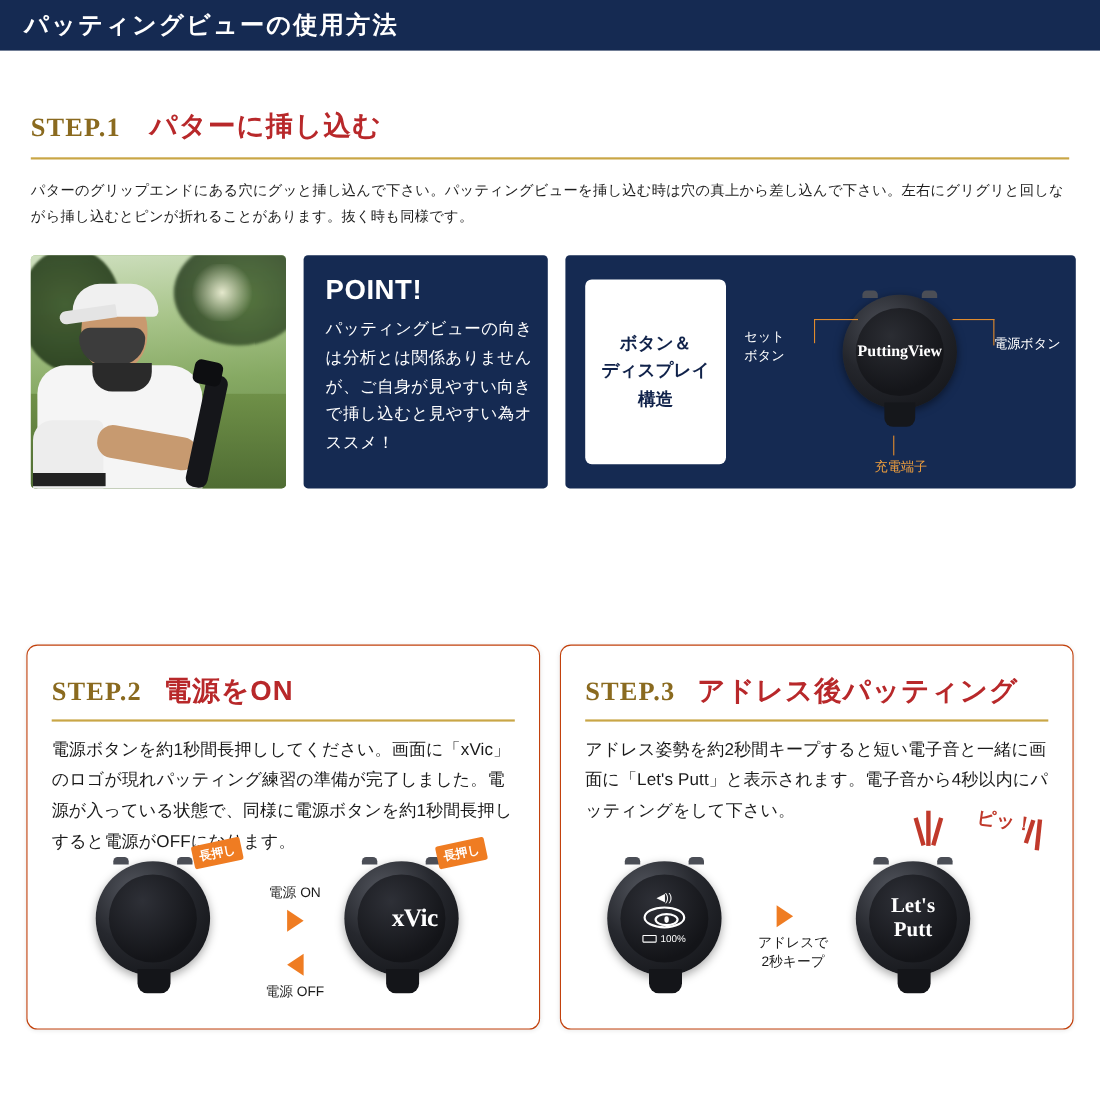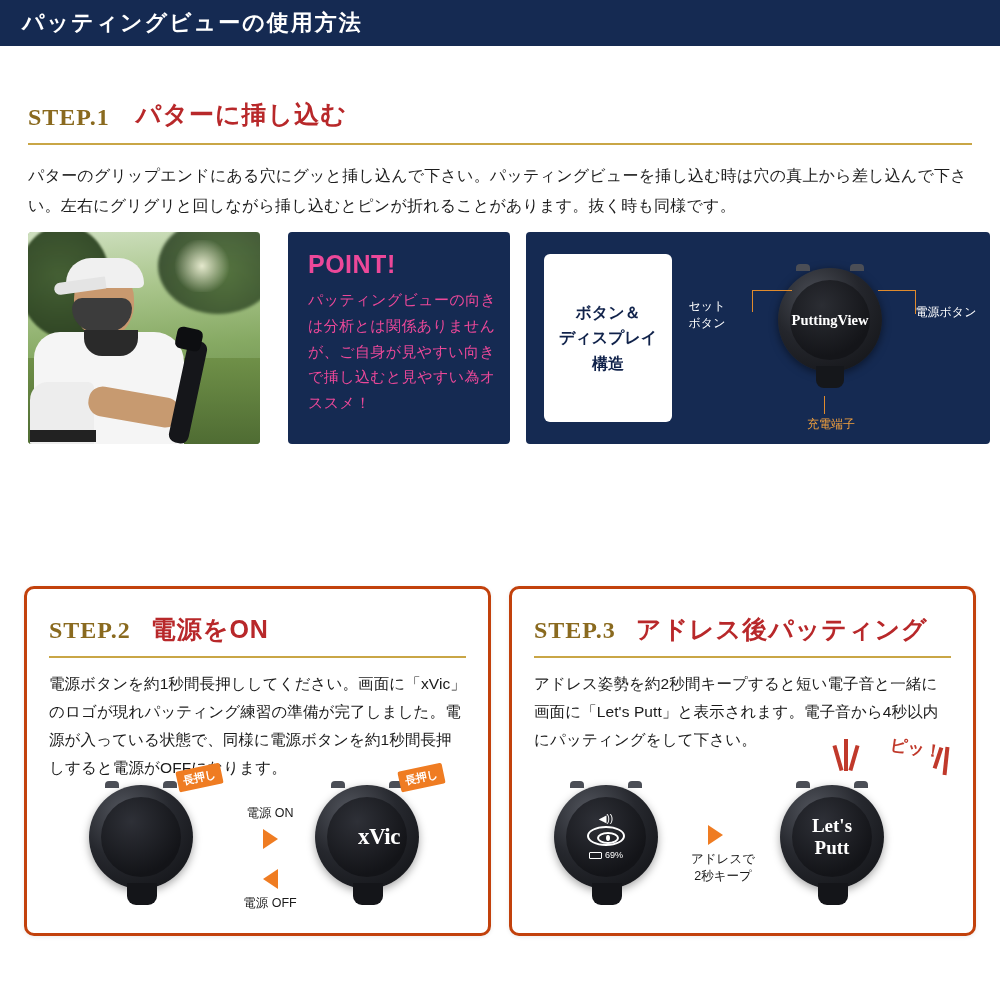--- a/index.html
+++ b/index.html
@@ -44,21 +44,21 @@
     color: #b8282a;
     margin-left: 26px;
     letter-spacing: 1px;
   }
   .rule {
     margin: 12px 28px 0 28px;
     height: 2px; background: #c9a646;
   }
   .body-text {
     margin: 16px 28px 0 28px;
-    font-size: 16px;
+    font-size: 13px;
     line-height: 1.85;
     letter-spacing: 0.2px;
     color: #1d1d1d;
   }
 
   
   .media-row {
     position: absolute; left: 28px; top: 232px;
     display: flex; gap: 16px; align-items: flex-start;
   }
@@ -102,22 +102,21 @@
   .photo .grip { position:absolute; left:150px; top:108px; width:20px; height:104px;
       background:#15161a; border-radius: 8px; transform: rotate(12deg); }
   .photo .device { position:absolute; left:148px; top:96px; width:26px; height:22px;
       background:#0d0e11; border-radius: 6px; transform: rotate(12deg); }
 
   .point-box {
     width: 222px; height: 212px;
     background: #152a52;
     border-radius: 4px;
     padding: 18px 2px 0 20px;
-    color: #ec4899;
-    margin-left: 12px;
+    color: #ffffff;
   }
   .point-title {
     font-size: 25px; font-weight: bold; letter-spacing: .5px;
     margin-bottom: 8px;
   }
   .point-text {
     font-size: 15px; line-height: 1.72; letter-spacing: .4px;
   }
 
   .struct-box {
@@ -167,21 +166,21 @@
   .lbl-power { left: 382px; top: 72px; width: 76px; }
   .lbl-charge { left: 268px; top: 184px; width: 74px; color: #f2a03d; }
   .conn { position: absolute; border-color: #e08b2d; }
 
   
   .cards { position: absolute; left: 0; top: 586px; width: 1000px; display: flex; gap: 18px; padding: 0 24px; }
   .card {
     flex: 1;
     height: 350px;
     background: #ffffff;
-    border: 3px solid #c2410c;
+    border: 1px solid #c2410c;
     border-radius: 10px;
     box-shadow: 0 1px 4px rgba(0,0,0,.08);
     position: relative;
     padding: 24px 22px 0 22px;
     overflow: hidden;
   }
   .card .step-head-in { display: flex; align-items: baseline; }
   .card .rule-in { margin-top: 10px; height: 2px; background: #c9a646; }
   .card .body-in { margin-top: 12px; font-size: 15.5px; line-height: 1.8; letter-spacing: .1px; }
 
@@ -347,21 +346,21 @@
         <div class="btn-nub" style="left:16px; top:-4px;"></div>
         <div class="btn-nub" style="right:16px; top:-4px;"></div>
         <div class="inner">
           <div style="font-size:10px; line-height:1; margin-bottom:2px;">◀))</div>
           <div class="ring" style="width:38px; height:20px; position:relative;">
             <div class="ring" style="position:absolute; left:8px; top:4px; width:22px; height:12px;"></div>
             <div style="position:absolute; left:17px; top:7px; width:4px; height:6px; background:#fff; border-radius:50%;"></div>
           </div>
           <div style="display:flex; align-items:center; gap:3px; margin-top:4px;">
             <span style="display:inline-block;width:13px;height:7px;border:1px solid #fff;border-radius:1px;"></span>
-            <span class="pct">69%</span>
+            <span class="pct">100%</span>
           </div>
         </div>
       </div>
 
       <div class="arrow-r" style="position:absolute; left:196px; top:236px;"></div>
       <div class="mini-label" style="position:absolute; left:166px; top:262px; width:90px;">
         <span>アドレスで</span><br>
         <span>2秒キープ</span>
       </div>
 

